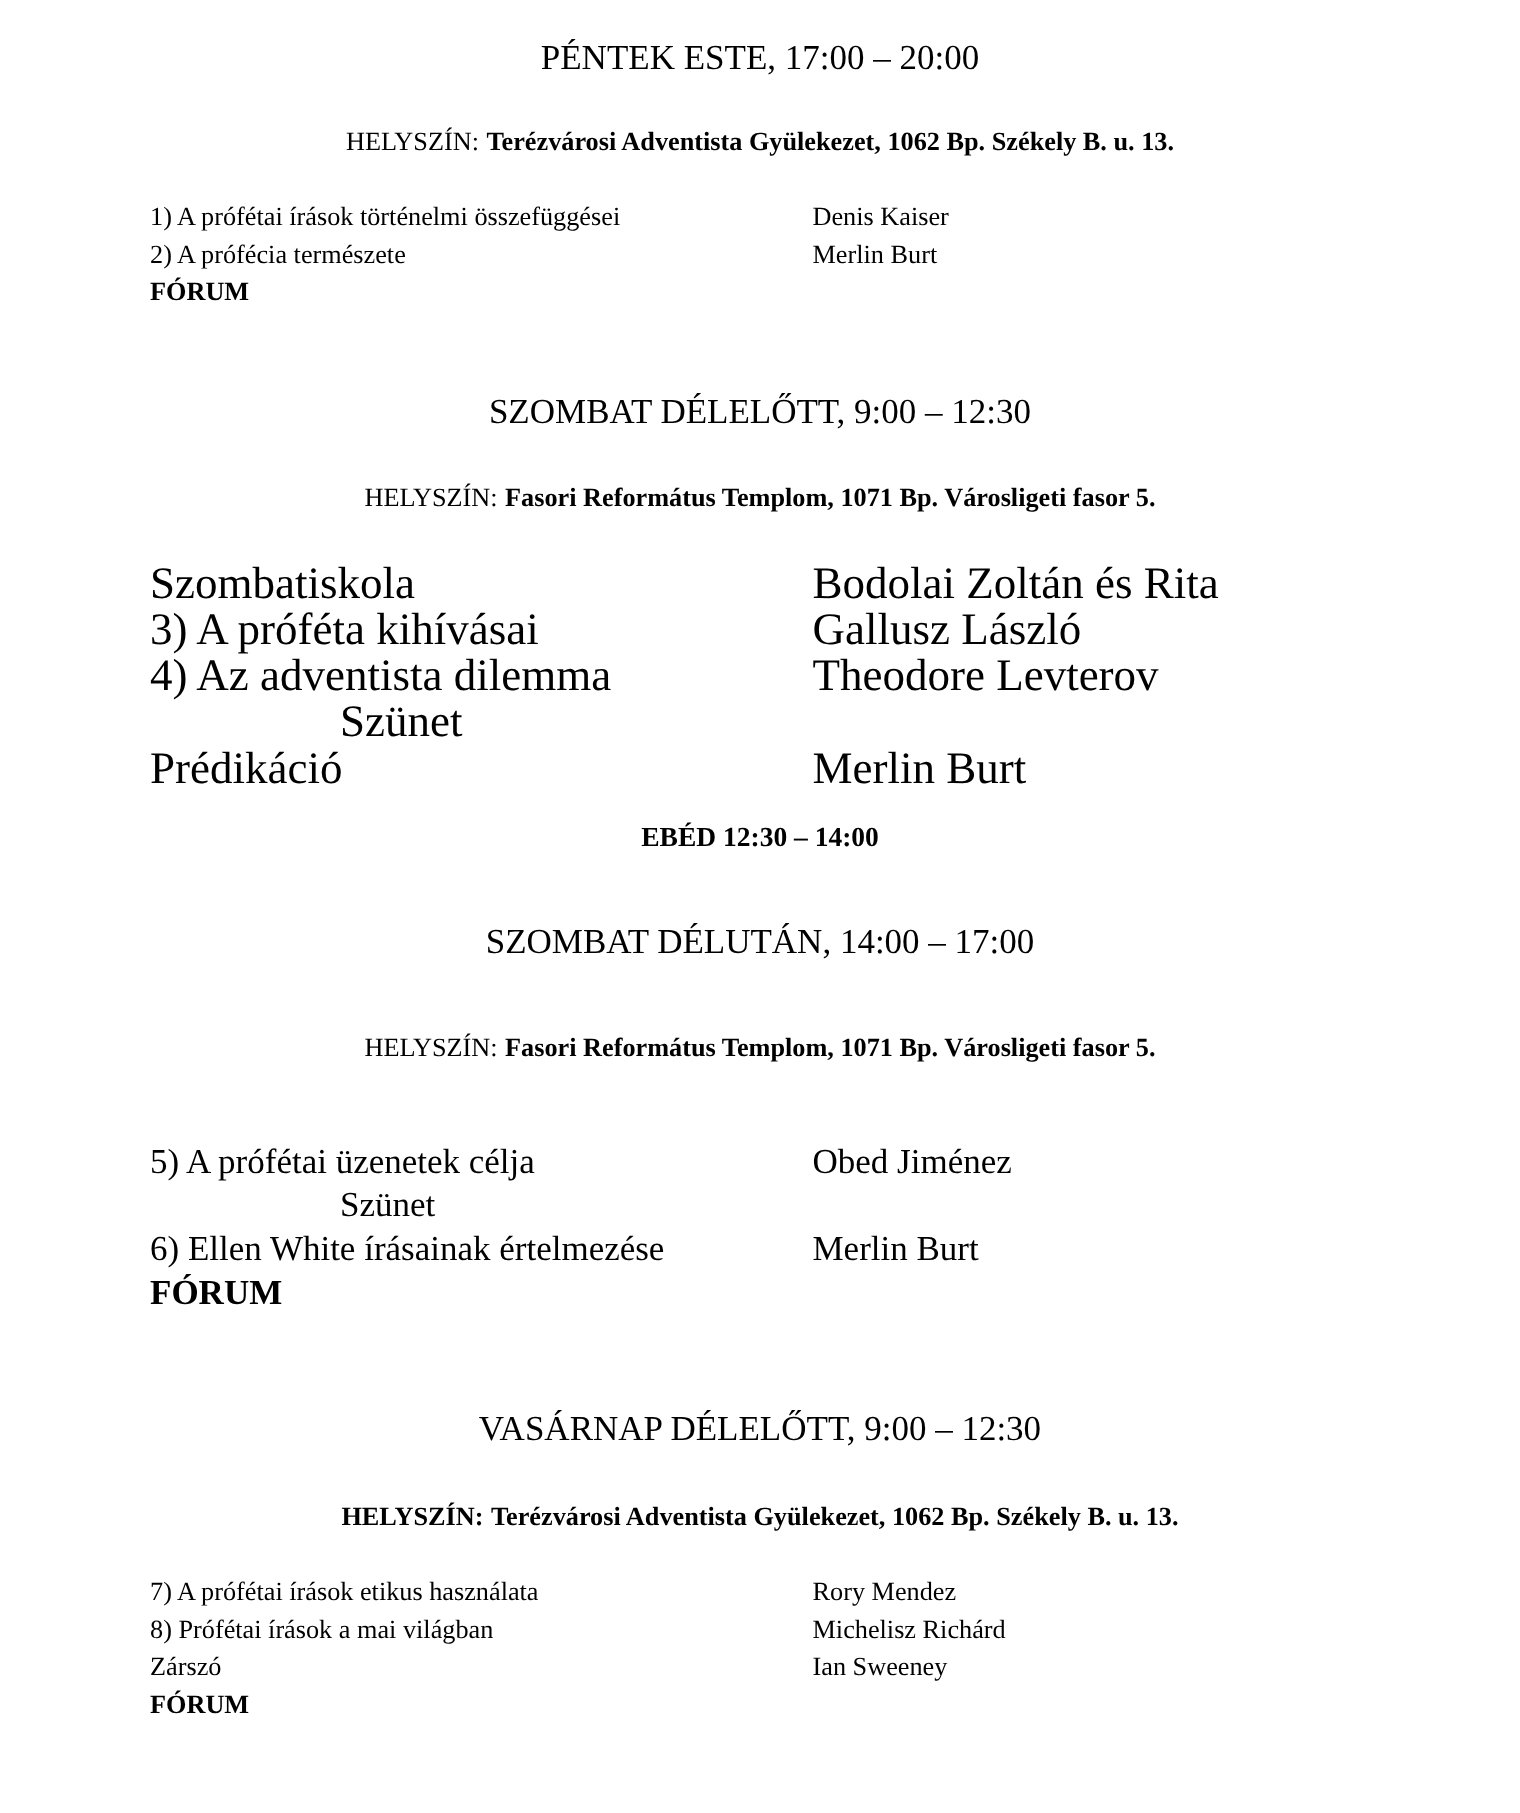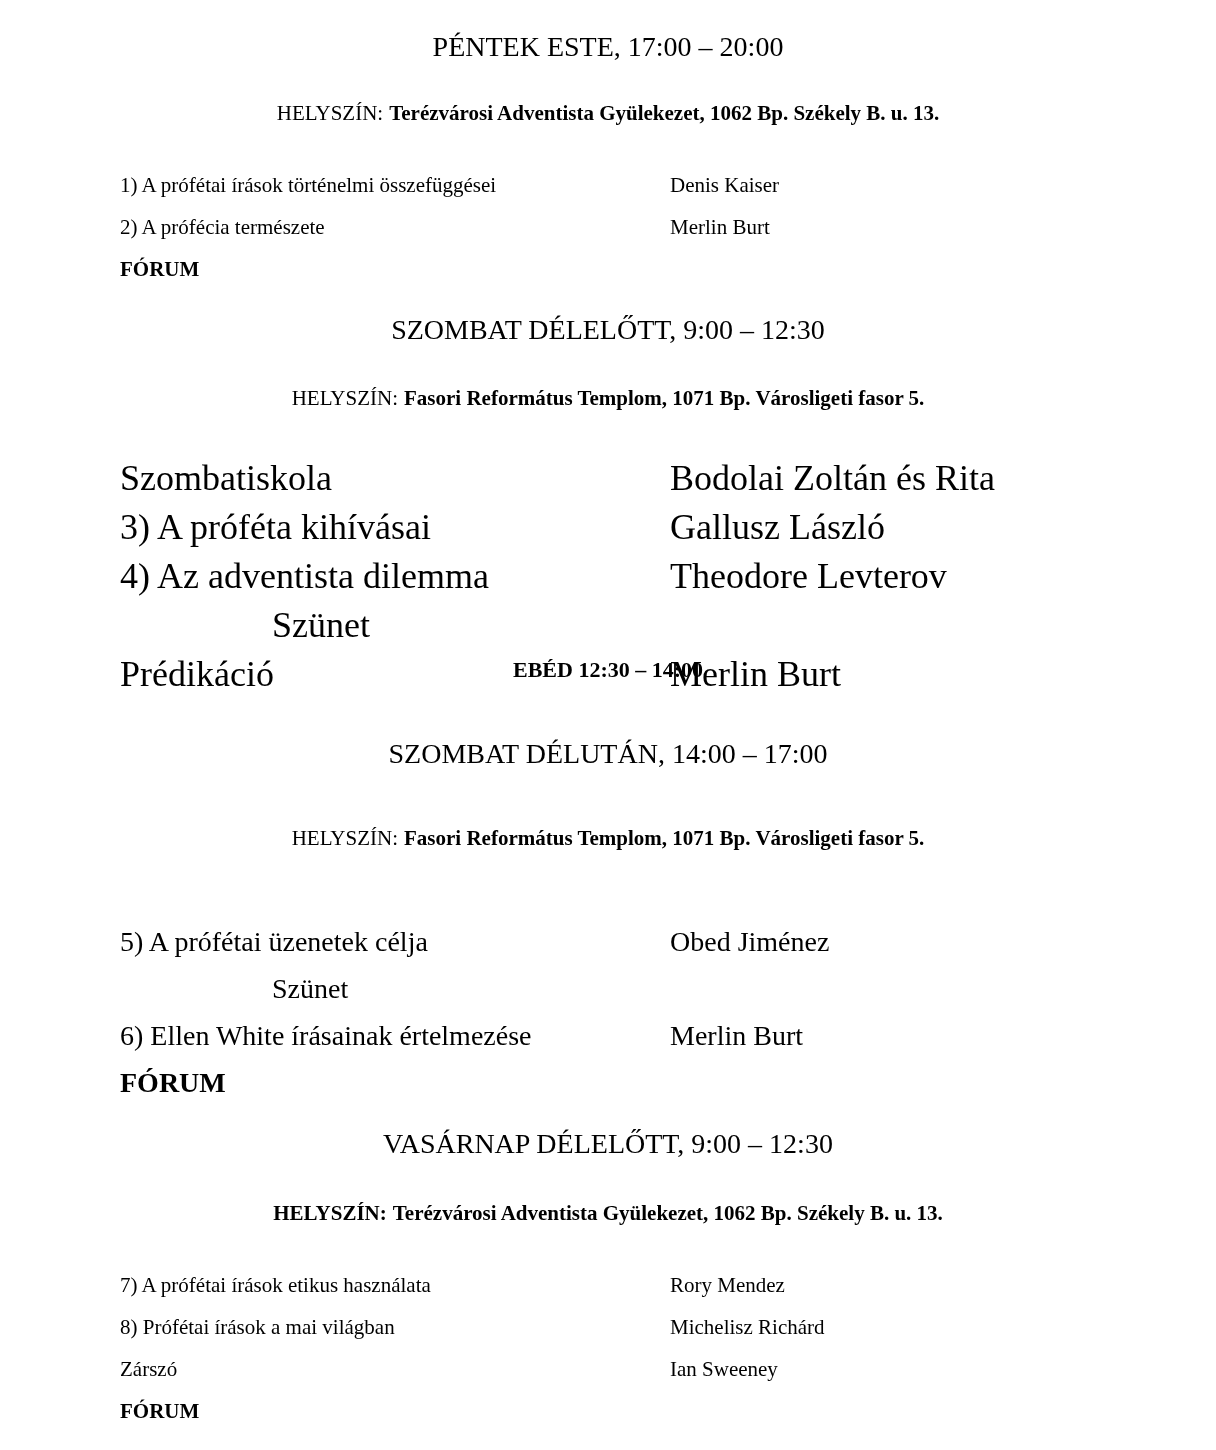--- a/index.html
+++ b/index.html
@@ -60,22 +60,22 @@
     position: absolute;
     left: 0;
     width: 100%;
   }
   .rows.small { font-size: 21px; line-height: 30px; }
   .r1 { top: 158px; }
   .r2 { top: 448px; font-size: 36px; line-height: 37px; }
   .r3 { top: 912px; font-size: 28px; line-height: 35px; }
   .r4 { top: 1258px; }
 
-  .row { position: relative; padding-left: 120px; white-space: nowrap; margin-top: 12px; }
-  .row .speaker { position: absolute; left: 670px; top: 0; }
+  .row { position: relative; padding-left: 120px; white-space: nowrap; }
+  .row .speaker { position: absolute; left: 650px; top: 0; }
   .row.break { padding-left: 272px; font-weight: normal; }
   .row.forum { font-weight: bold; }
 </style>
 </head>
 <body>
 
 <div class="title t1">PÉNTEK ESTE, 17:00 – 20:00</div>
 <div class="venue v1">
   <span class="vlabel">HELYSZÍN:</span><span class="vloc">Terézvárosi Adventista Gyülekezet, 1062 Bp. Székely B. u. 13.</span>
 </div>

